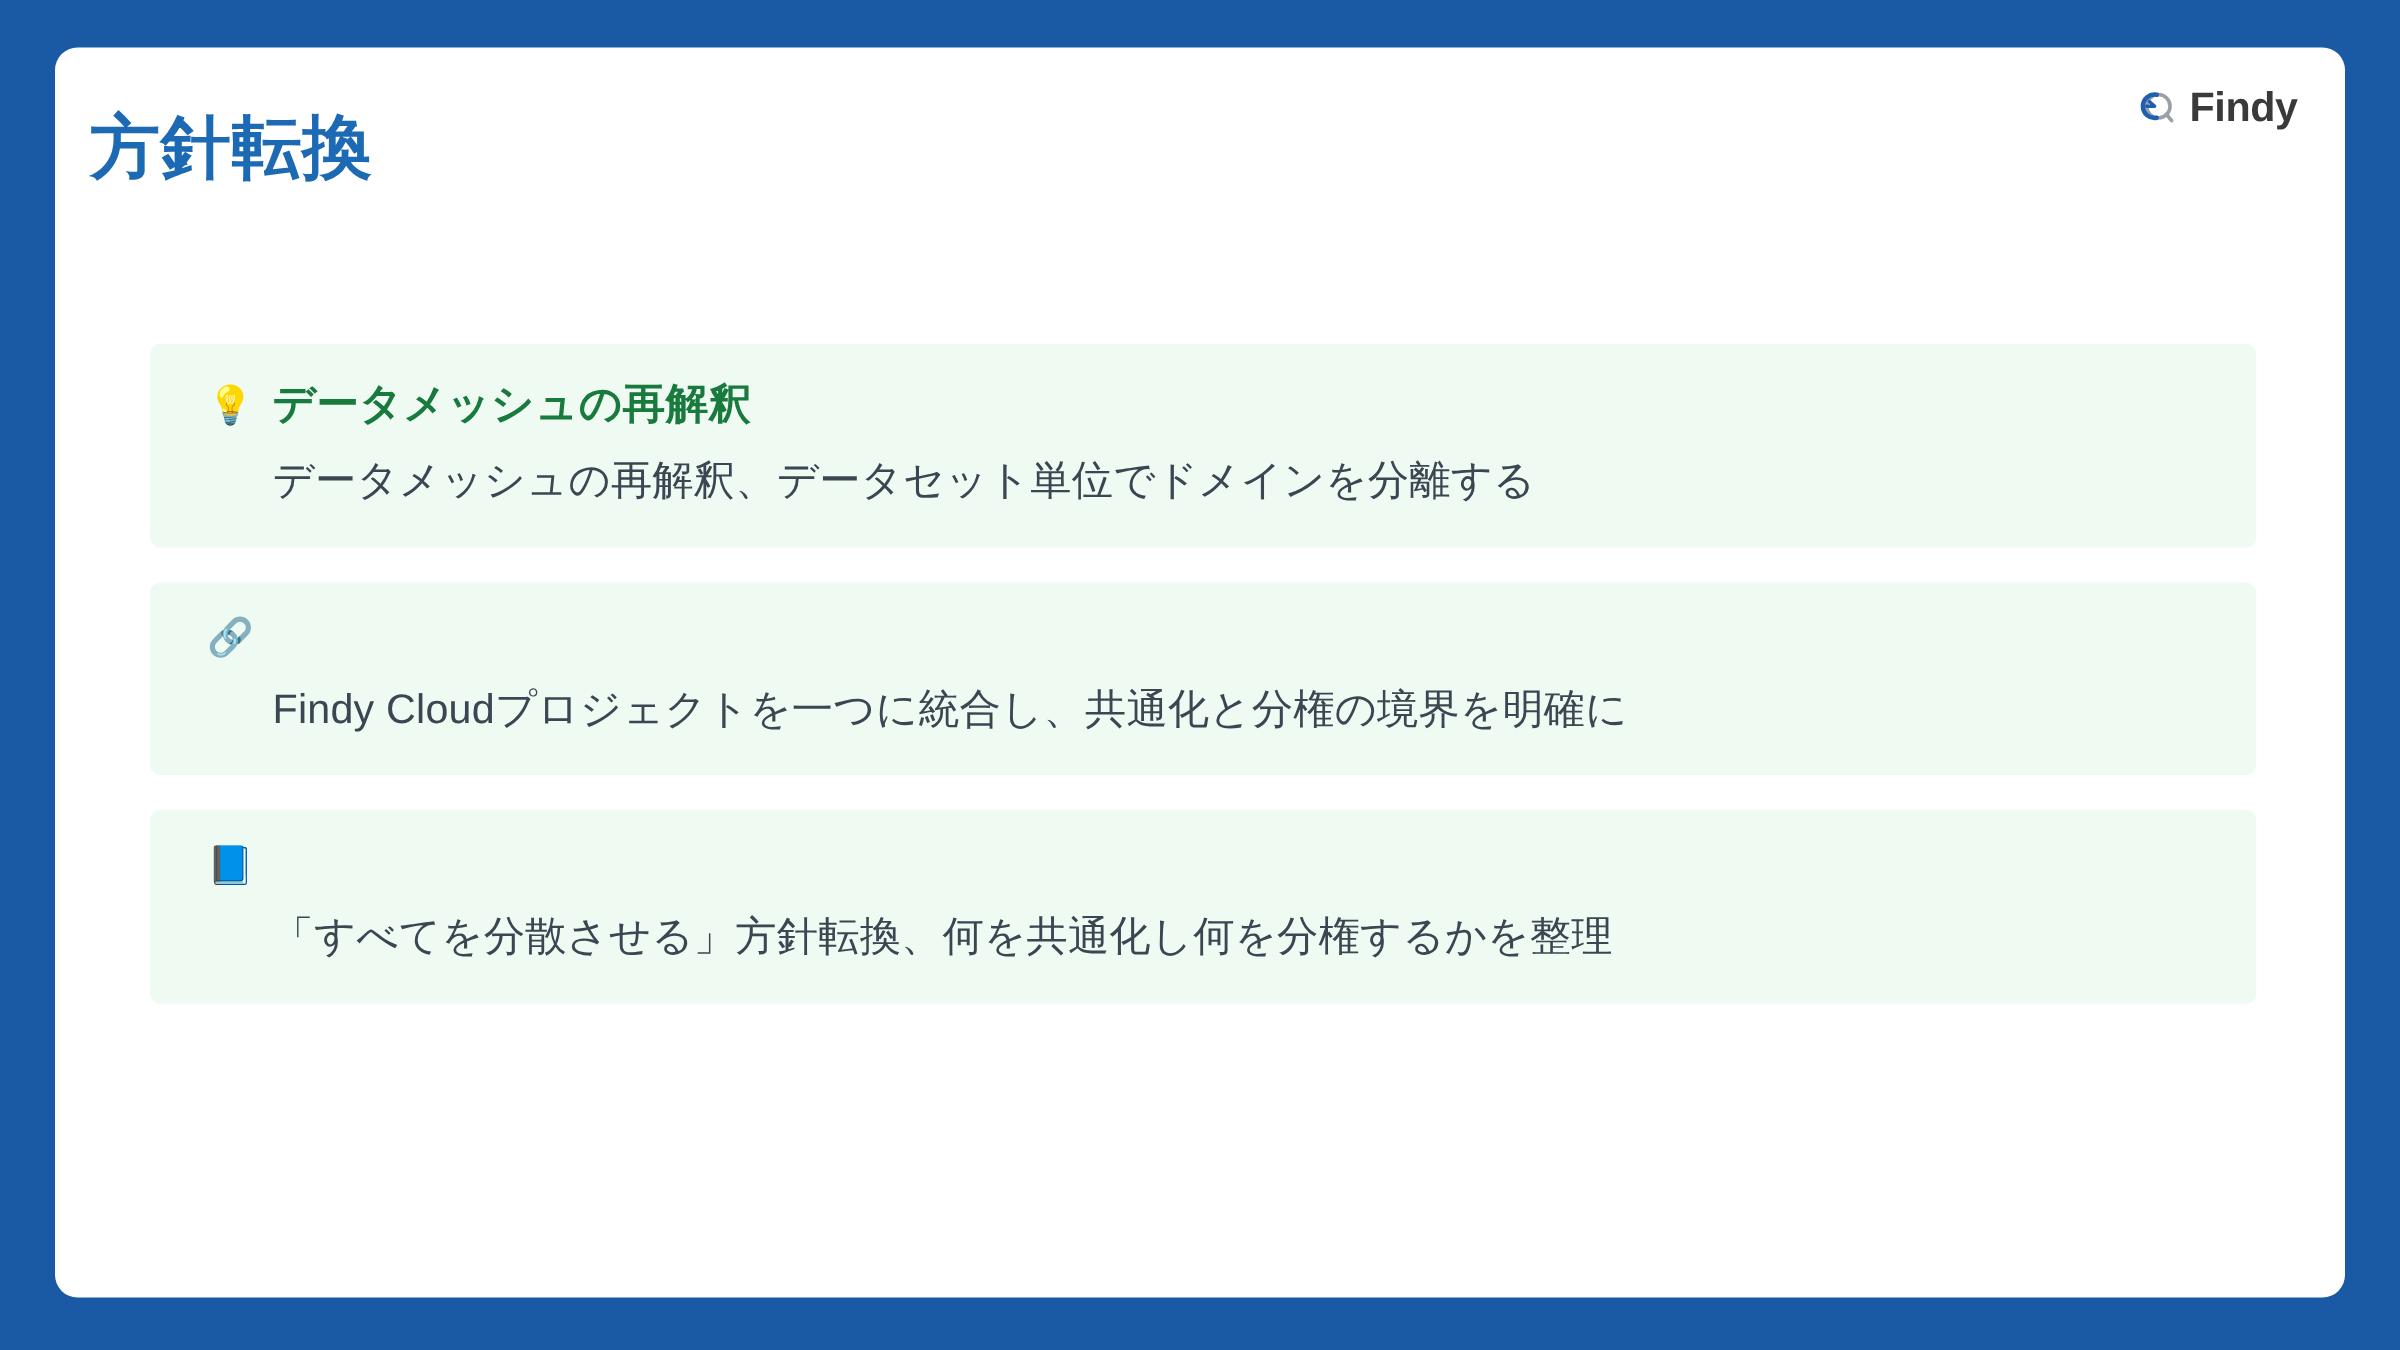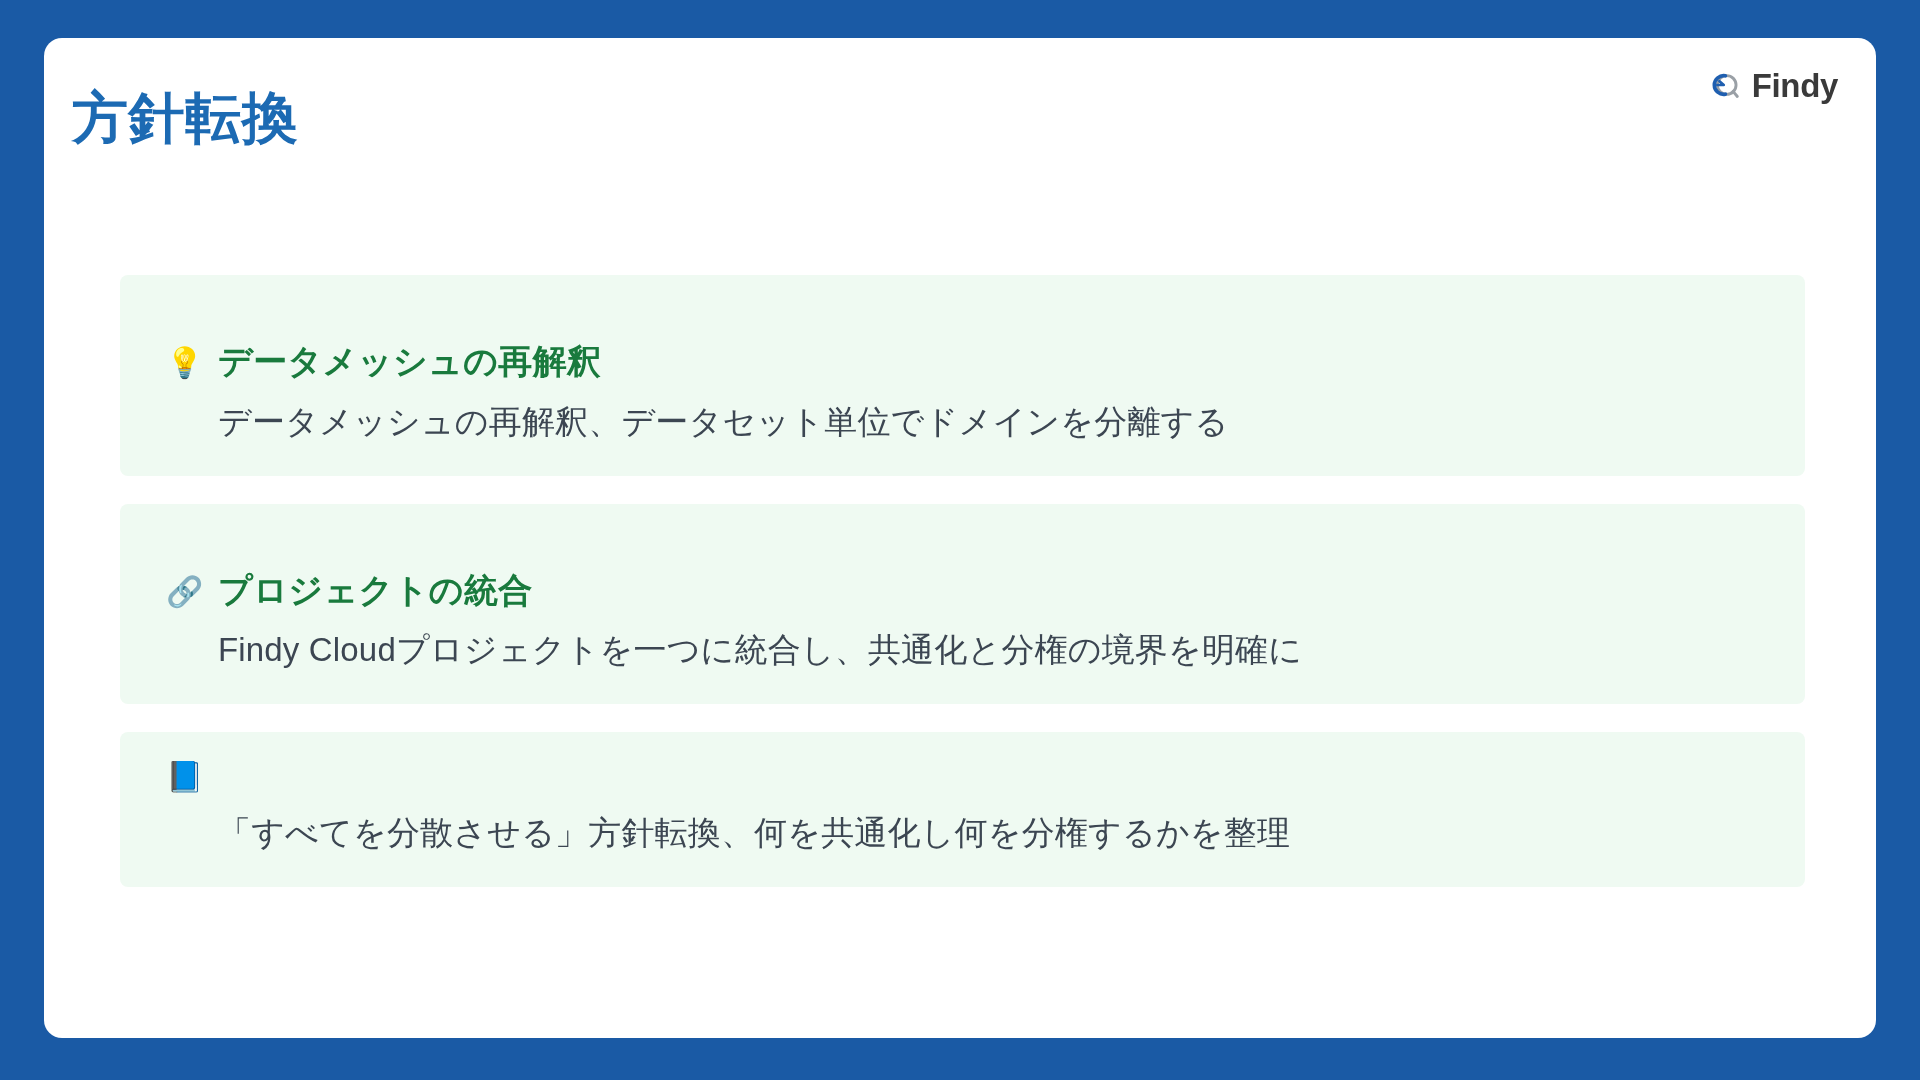--- a/index.html
+++ b/index.html
@@ -79,21 +79,20 @@
     flex:0 0 34px;
     text-align:center;
     font-family:"DejaVu Sans", sans-serif;
   }
   .card-heading {
     font-size:34px;
     font-weight:700;
     color:#197a3d;
     line-height:1.2;
     letter-spacing:0.01em;
-    margin-top:38px;
   }
   .card-body {
     font-size:33px;
     font-weight:400;
     color:#3c4652;
     line-height:1.45;
     padding-left:52px;
     letter-spacing:0.005em;
   }
 </style>
@@ -126,21 +125,20 @@
       <div class="card-heading-row">
         <span class="card-emoji">💡</span>
         <span class="card-heading">データメッシュの再解釈</span>
       </div>
       <div class="card-body">データメッシュの再解釈、データセット単位でドメインを分離する</div>
     </div>
 
     <div class="point-card">
       <div class="card-heading-row">
         <span class="card-emoji">🔗</span>
-        <span class="card-heading">プロジェクトの統合</span>
       </div>
       <div class="card-body">Findy Cloudプロジェクトを一つに統合し、共通化と分権の境界を明確に</div>
     </div>
 
     <div class="point-card">
       <div class="card-heading-row">
         <span class="card-emoji">📘</span>
       </div>
       <div class="card-body">「すべてを分散させる」方針転換、何を共通化し何を分権するかを整理</div>
     </div>

